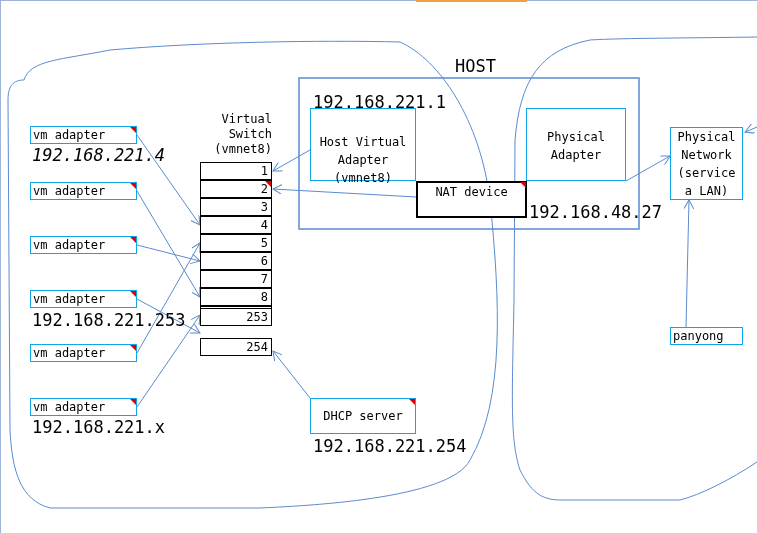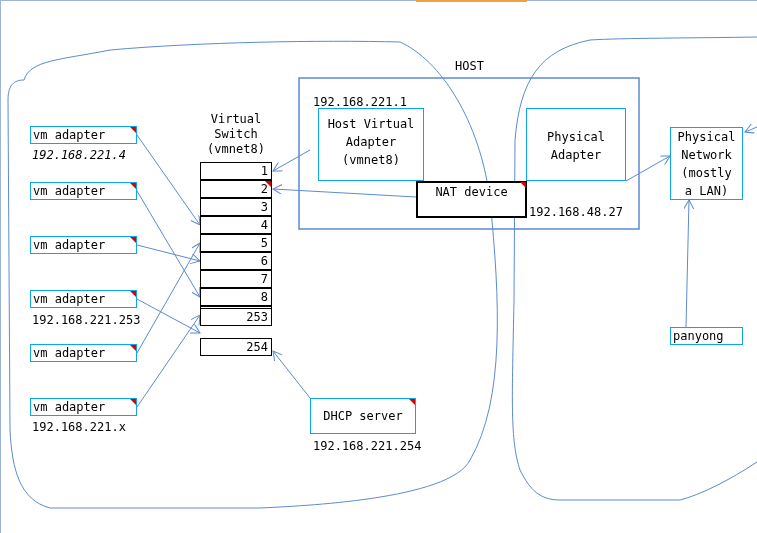--- a/index.html
+++ b/index.html
@@ -1,20 +1,20 @@
 <!DOCTYPE html>
 <html><head>
 <meta charset="utf-8">
 <style>
   html, body { margin:0; padding:0; background:#ffffff; }
   body { width:757px; height:533px; position:relative; overflow:hidden;
          font-family:"DejaVu Sans Mono","Liberation Mono",monospace; color:#000; }
   #canvas { position:absolute; left:0; top:0; width:757px; height:533px; }
   .box { position:absolute; background:#fff; border:1px solid #0ea5e9; box-sizing:border-box; }
-  .lbl { position:absolute; font-size:12px; line-height:14px; white-space:nowrap; }
+  .lbl { position:absolute; font-size:17px; line-height:14px; white-space:nowrap; }
   .vm { height:18px; width:107px; }
   .vm span { position:absolute; left:2px; top:1px; font-size:12px; line-height:15px; }
   .corner { position:absolute; right:0; top:0; width:0; height:0;
             border-top:6px solid #e00000; border-left:6px solid transparent; }
   .center { text-align:center; font-size:12px; line-height:18px; }
   .port { position:absolute; left:200px; width:72px; height:18px; border:1px solid #000;
           box-sizing:border-box; background:#fff; text-align:right; padding-right:3px;
           font-size:12px; line-height:16px; }
   .accent-bar { position:absolute; left:416px; top:0; width:111px; height:2px; }
   .topline { position:absolute; left:0; top:0; width:757px; height:1px; background:#9db4d6; }
@@ -50,21 +50,21 @@
       <line x1="416" y1="197" x2="273" y2="189" marker-end="url(#arr)"></line>
       <line x1="310" y1="398" x2="273" y2="351" marker-end="url(#arr)"></line>
       <line x1="626" y1="181" x2="670" y2="156" marker-end="url(#arr)"></line>
       <line x1="686" y1="327" x2="689" y2="200" marker-end="url(#arr)"></line>
       <line x1="757" y1="127" x2="745" y2="132" marker-end="url(#arr)"></line>
     </g>
 </svg>
 
 <div class="lbl" style="left:455px;top:59px;">HOST</div>
 
-<div class="lbl center" style="left:200px;top:112px;width:72px;line-height:15px;">
+<div class="lbl center" style="left:200px;top:112px;width:72px;line-height:15px;text-align:right;">
   <div>Virtual</div>
   <div>Switch</div>
   <div>(vmnet8)</div>
 </div>
 
 <div id="ports">
   <div class="port" style="top:162px">1</div>
   <div class="port" style="top:180px"><span>2</span><div class="corner" style="border-top-color: rgb(224, 0, 0);"></div></div>
   <div class="port" style="top:198px">3</div>
   <div class="port" style="top:216px">4</div>
@@ -104,41 +104,41 @@
     <div class="corner" style="border-top-color: rgb(224, 0, 0);"></div>
 </div>
 
 <div class="box vm" style="left:30px;top:398px;">
   <span>vm adapter</span>
     <div class="corner" style="border-top-color: rgb(224, 0, 0);"></div>
 </div>
 <div class="lbl" style="left:32px;top:420px;">192.168.221.x</div>
 
 <div class="lbl" style="left:313px;top:95px;">192.168.221.1</div>
-<div class="box center" style="left:310px;top:108px;width:106px;height:73px;padding-top:6px;margin-left:8px;">
+<div class="box center" style="left:310px;top:108px;width:106px;height:73px;padding-top:24px;">
   <div>Host Virtual</div>
   <div>Adapter</div>
   <div>(vmnet8)</div>
 </div>
 
 <div class="box center" style="left:416px;top:181px;width:111px;height:37px;border:2px solid #000;padding-top:0px;">
   <div>NAT device</div>
   <div class="corner" style="right: -1px; top: -1px; border-top-color: rgb(224, 0, 0);"></div>
 </div>
 
 <div class="box center" style="left:526px;top:108px;width:100px;height:73px;padding-top:19px;">
   <div>Physical</div>
   <div>Adapter</div>
 </div>
 <div class="lbl" style="left:529px;top:205px;">192.168.48.27</div>
 
 <div class="box center" style="left:670px;top:127px;width:73px;height:73px;line-height:18px;">
   <div>Physical</div>
   <div>Network</div>
-  <div>(mostly</div>
+  <div>(service</div>
   <div>a LAN)</div>
 </div>
 
 <div class="box" style="left:670px;top:327px;width:73px;height:18px;">
   <span style="position:absolute;left:2px;top:1px;font-size:12px;line-height:15px;">panyong</span>
 </div>
 
 <div class="box center" style="left:310px;top:398px;width:106px;height:36px;line-height:34px;">
   <span>DHCP server</span>
   <div class="corner" style="border-top-color: rgb(224, 0, 0);"></div>

